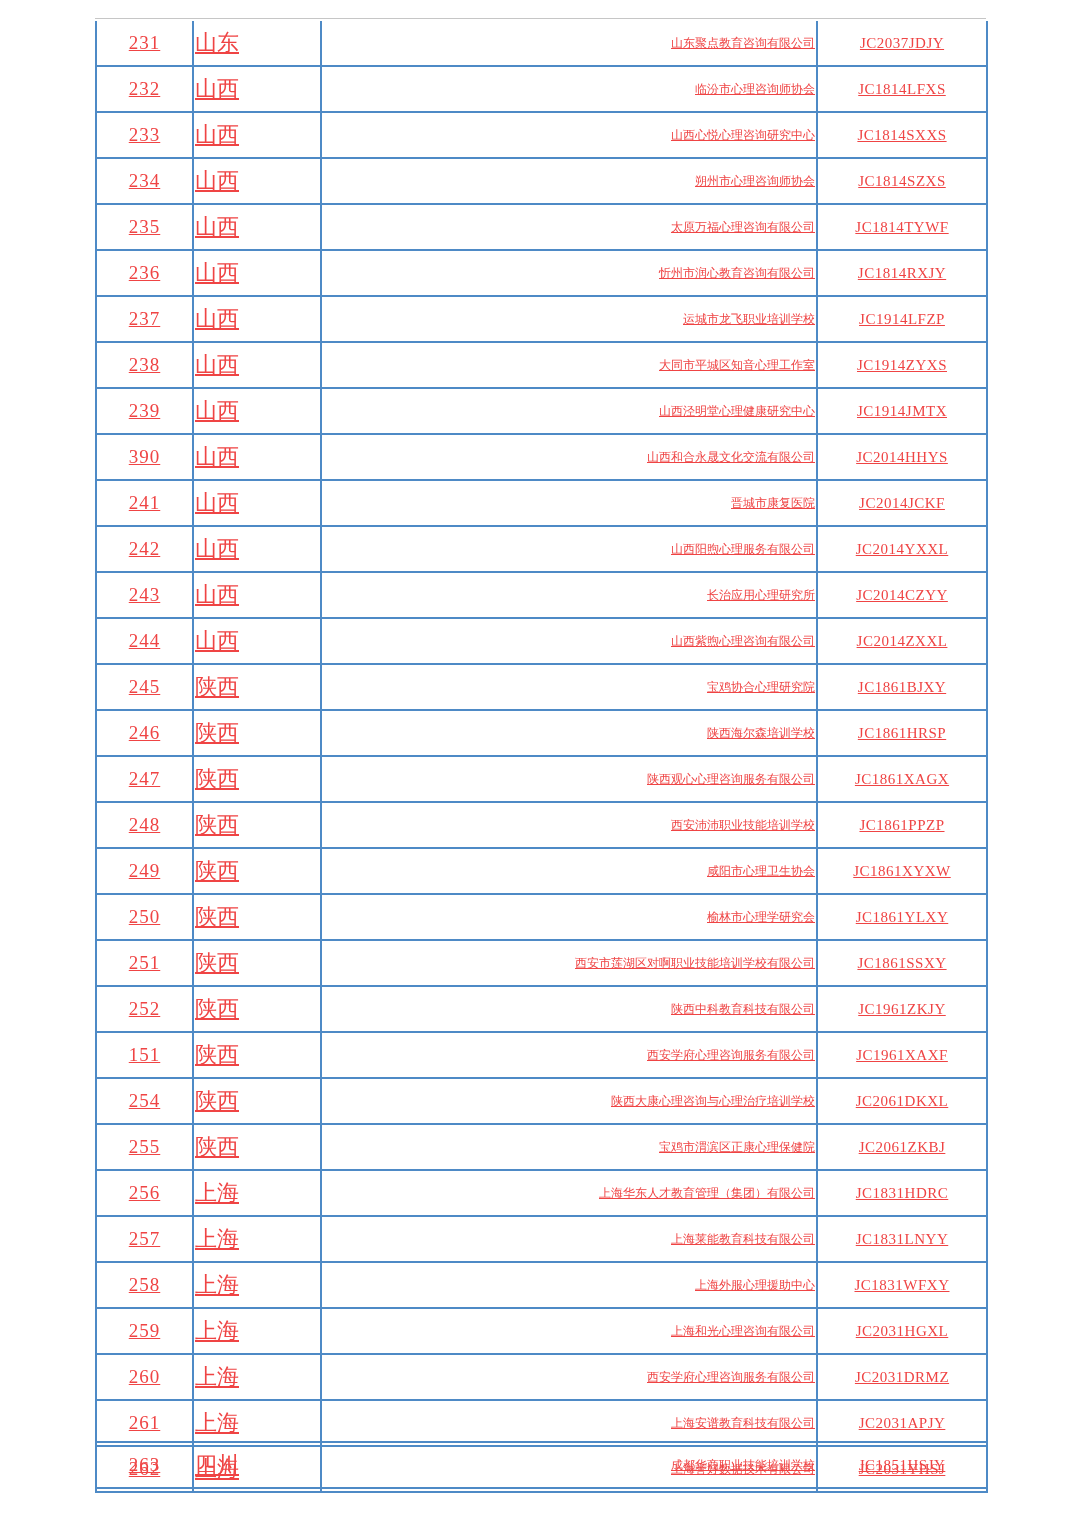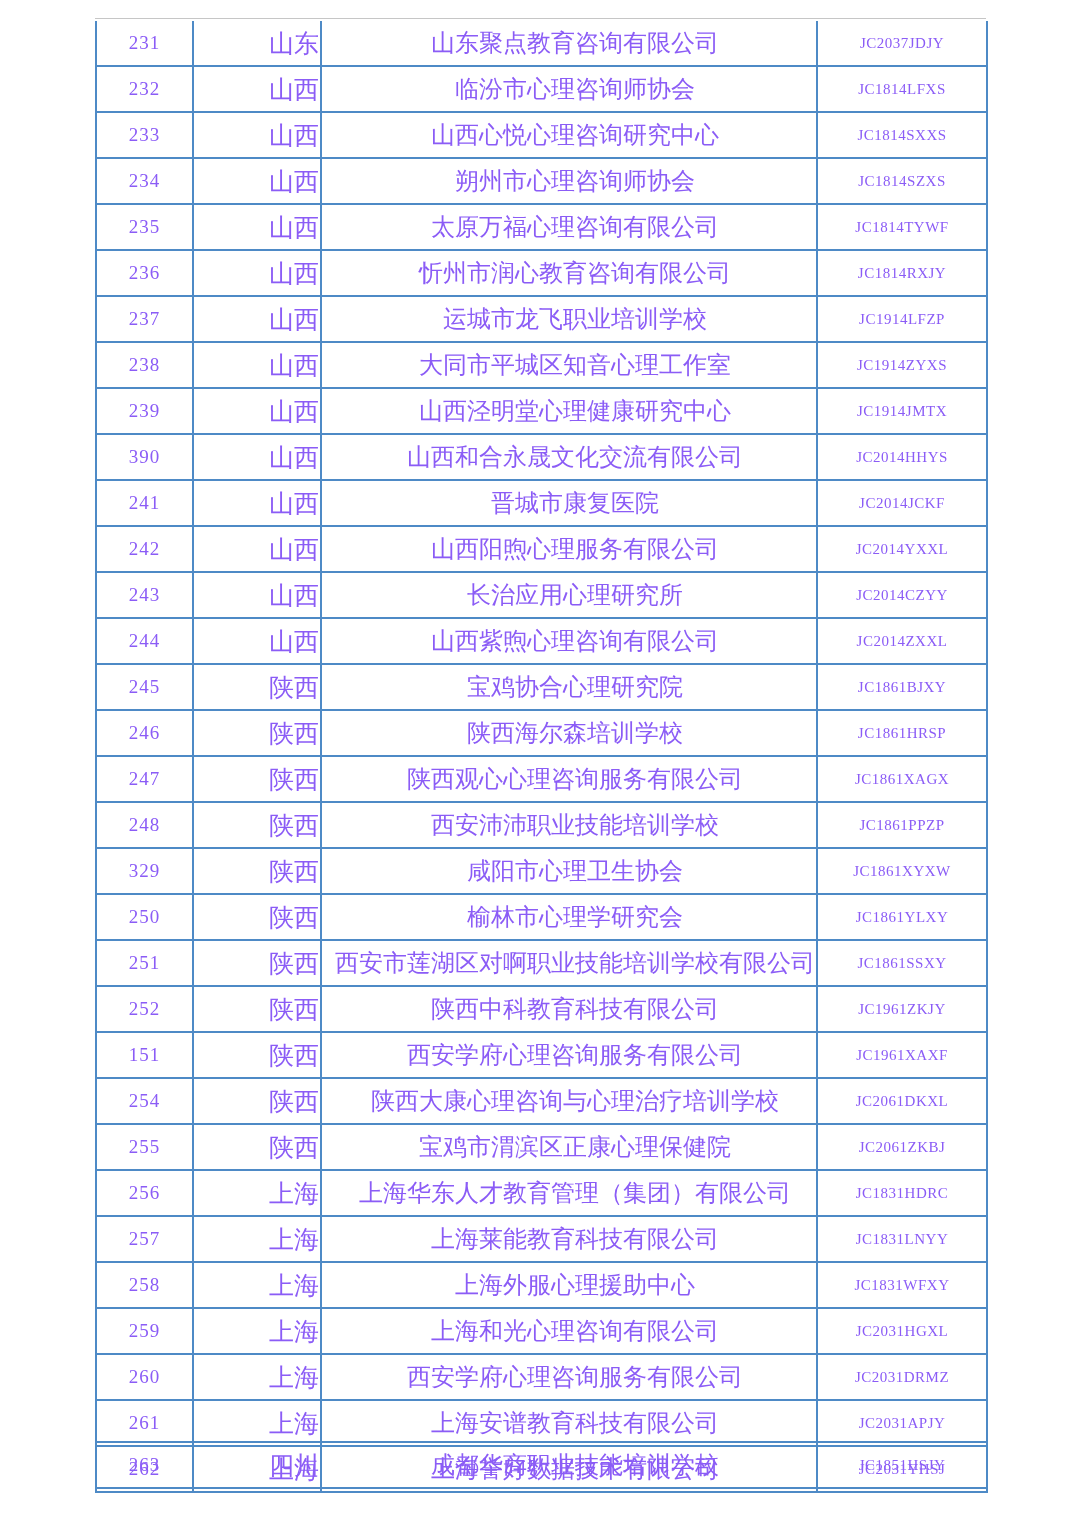--- a/index.html
+++ b/index.html
@@ -22,46 +22,47 @@
     width: 891px;
     height: 1px;
     background: #c6c6c6;
   }
   table.org-table {
     position: absolute;
     left: 95px;
     width: 891px;
     border-collapse: collapse;
     table-layout: fixed;
-    color: #8b5cf6;
+    color: #ef4444;
+    text-decoration: underline;
   }
   #table-main { top: 21px; }
   #table-cont { top: 1441px; padding-left: 16px; }
   td {
     border: 2px solid #4e8ac6;
     height: 42px;
     vertical-align: middle;
     overflow: hidden;
     white-space: nowrap;
   }
   
   #table-main tr:first-child td { border-top: none; }
   .cell-no {
     text-align: center;
     font-size: 19px;
     letter-spacing: 1px;
   }
   .cell-province {
+    text-align: left;
+    font-size: 22px;
+  }
+  .cell-name {
     text-align: right;
-    font-size: 25px;
-  }
-  .cell-name {
-    text-align: center;
     padding-left: 13px;
-    font-size: 24px;
+    font-size: 12px;
   }
   .cell-code {
     text-align: center;
     font-size: 15px;
     letter-spacing: 0.5px;
   }
 </style>
 </head>
 <body>
 
@@ -178,21 +179,21 @@
       <td class="cell-name">陕西观心心理咨询服务有限公司</td>
       <td class="cell-code">JC1861XAGX</td>
     </tr>
         <tr>
       <td class="cell-no">248</td>
       <td class="cell-province">陕西</td>
       <td class="cell-name">西安沛沛职业技能培训学校</td>
       <td class="cell-code">JC1861PPZP</td>
     </tr>
         <tr>
-      <td class="cell-no">329</td>
+      <td class="cell-no">249</td>
       <td class="cell-province">陕西</td>
       <td class="cell-name">咸阳市心理卫生协会</td>
       <td class="cell-code">JC1861XYXW</td>
     </tr>
         <tr>
       <td class="cell-no">250</td>
       <td class="cell-province">陕西</td>
       <td class="cell-name">榆林市心理学研究会</td>
       <td class="cell-code">JC1861YLXY</td>
     </tr>

